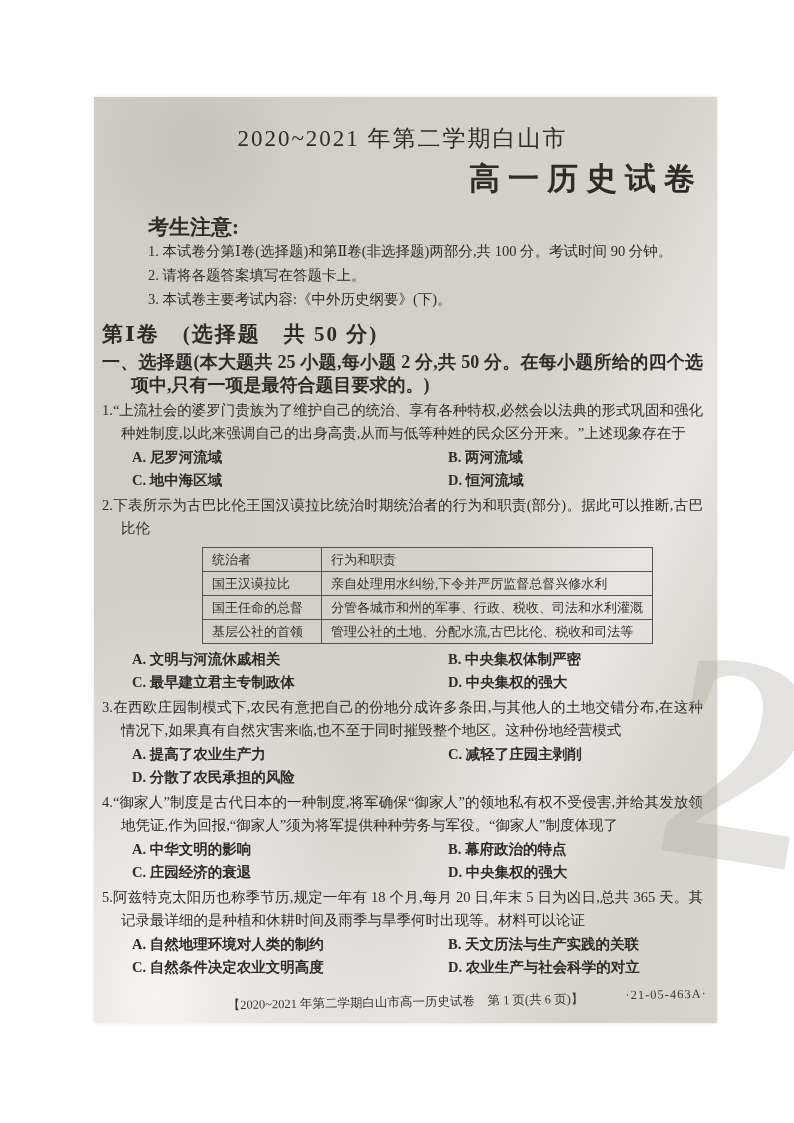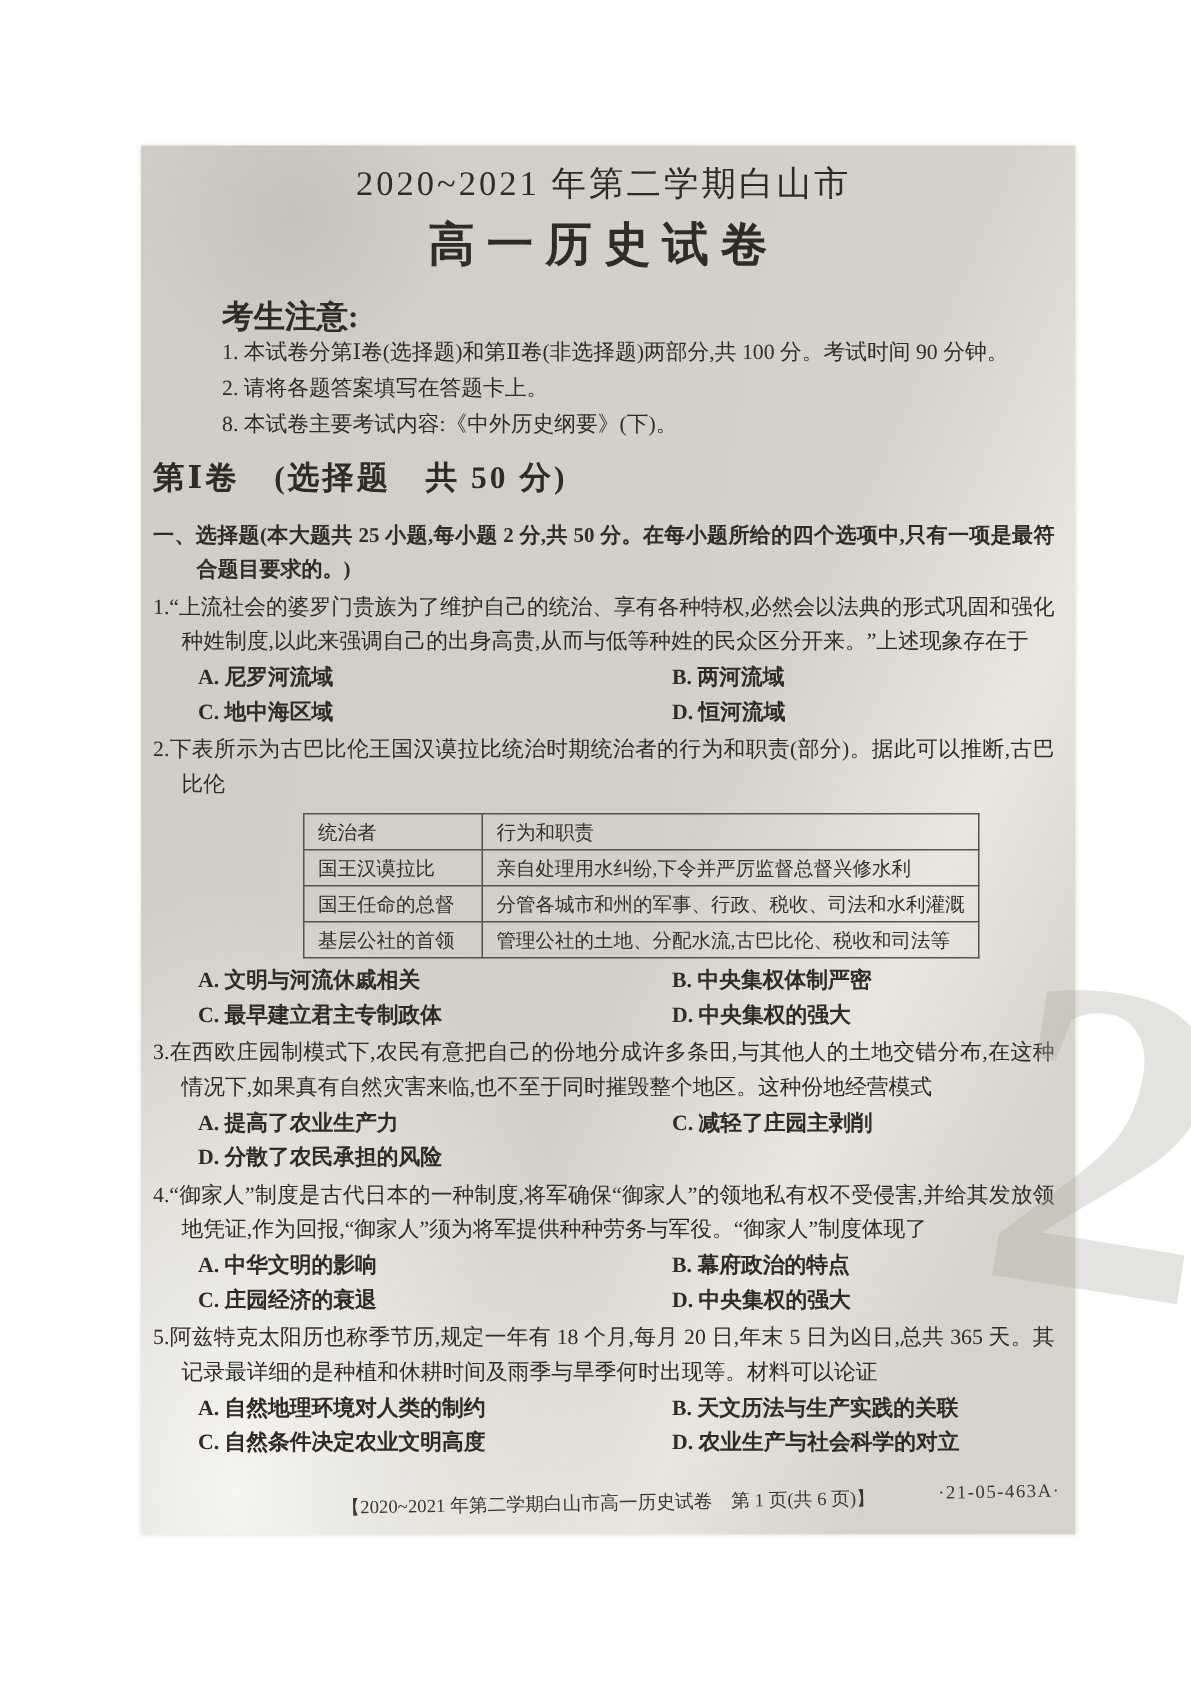--- a/index.html
+++ b/index.html
@@ -3,34 +3,34 @@
 <meta charset="utf-8">
 <style>
   html,body{margin:0;padding:0;}
   body{
     width:794px;height:1123px;background:#ffffff;position:relative;overflow:hidden;
     font-family:"Liberation Serif","DejaVu Serif",serif;color:#2f2c26;
   }
   .scan{position:relative;width:794px;height:1123px;background:#ffffff;overflow:hidden;}
   .paper{
     position:absolute;left:94px;top:97px;width:623px;height:926px;box-sizing:border-box;
-    padding:8px 14px 0 8px;
+    padding:24px 14px 0 8px;
     background:
       radial-gradient(circle at 16% 5%, rgba(92,88,80,0.10), rgba(92,88,80,0) 10%),
       radial-gradient(ellipse at 10% 97%, rgba(250,249,245,0.9), rgba(250,249,245,0) 32%),
       linear-gradient(115deg, rgba(255,255,255,0) 55%, rgba(248,246,241,0.55) 72%, rgba(255,255,255,0) 86%),
       linear-gradient(100deg,#d0cdc4 0%,#d3d0c7 50%,#d7d4cb 100%);
     box-shadow:0 0 3px rgba(0,0,0,0.12);
   }
   .title-line1{text-align:center;font-size:23px;letter-spacing:2px;margin-top:2px;}
-  .title-line2{text-align:center;font-size:31px;font-weight:bold;letter-spacing:8px;margin-top:4px;}
+  .title-line2{text-align:right;font-size:31px;font-weight:bold;letter-spacing:8px;margin-top:4px;}
   .notice{margin:15px 0 0 46px;font-size:14.5px;line-height:24px;}
   .notice-heading{font-weight:bold;font-size:21px;}
   .part-heading{text-align:left;font-size:21px;font-weight:bold;letter-spacing:2px;margin-top:9px;}
-  .section-intro{font-weight:bold;font-size:14px;line-height:23px;margin-top:14px;
+  .section-intro{font-weight:bold;font-size:18px;line-height:23px;margin-top:3px;
     padding-left:29px;text-indent:-29px;text-align:justify;}
   .question{margin-top:2px;font-size:14.5px;line-height:23px;}
   .stem{padding-left:19px;text-indent:-19px;text-align:justify;}
   .options{display:grid;grid-template-columns:316px 1fr;padding-left:30px;margin-top:1px;font-weight:bold;}
   .opt{line-height:23px;white-space:nowrap;}
   .q-table{border-collapse:collapse;margin:7px 0 4px 100px;font-size:13px;color:#33302a;line-height:17px;}
   .q-table th,.q-table td{border:1px solid #55524b;padding:3px 9px;text-align:left;font-weight:normal;}
   .q-table th:first-child,.q-table td:first-child{width:100px;}
   .doc-footer{position:absolute;left:0;right:0;bottom:12px;text-align:center;
     font-size:12.5px;color:#3a372f;transform:rotate(-1deg);}
@@ -46,21 +46,21 @@
 
     <div class="doc-header">
       <div class="title-line1">2020~2021 年第二学期白山市</div>
       <div class="title-line2">高一历史试卷</div>
     </div>
 
     <div class="notice">
       <div class="notice-heading">考生注意:</div>
       <div class="notice-item">1. 本试卷分第Ⅰ卷(选择题)和第Ⅱ卷(非选择题)两部分,共 100 分。考试时间 90 分钟。</div>
       <div class="notice-item">2. 请将各题答案填写在答题卡上。</div>
-      <div class="notice-item">8. 本试卷主要考试内容:《中外历史纲要》(下)。</div>
+      <div class="notice-item">3. 本试卷主要考试内容:《中外历史纲要》(下)。</div>
     </div>
 
     <div class="part-heading">第Ⅰ卷　(选择题　共 50 分)</div>
     <div class="section-intro">一、选择题(本大题共 25 小题,每小题 2 分,共 50 分。在每小题所给的四个选项中,只有一项是最符合题目要求的。)</div>
 
     <div class="question">
       <div class="stem">1.“上流社会的婆罗门贵族为了维护自己的统治、享有各种特权,必然会以法典的形式巩固和强化种姓制度,以此来强调自己的出身高贵,从而与低等种姓的民众区分开来。”上述现象存在于</div>
       <div class="options">
         <div class="opt">A. 尼罗河流域</div>
         <div class="opt">B. 两河流域</div>

